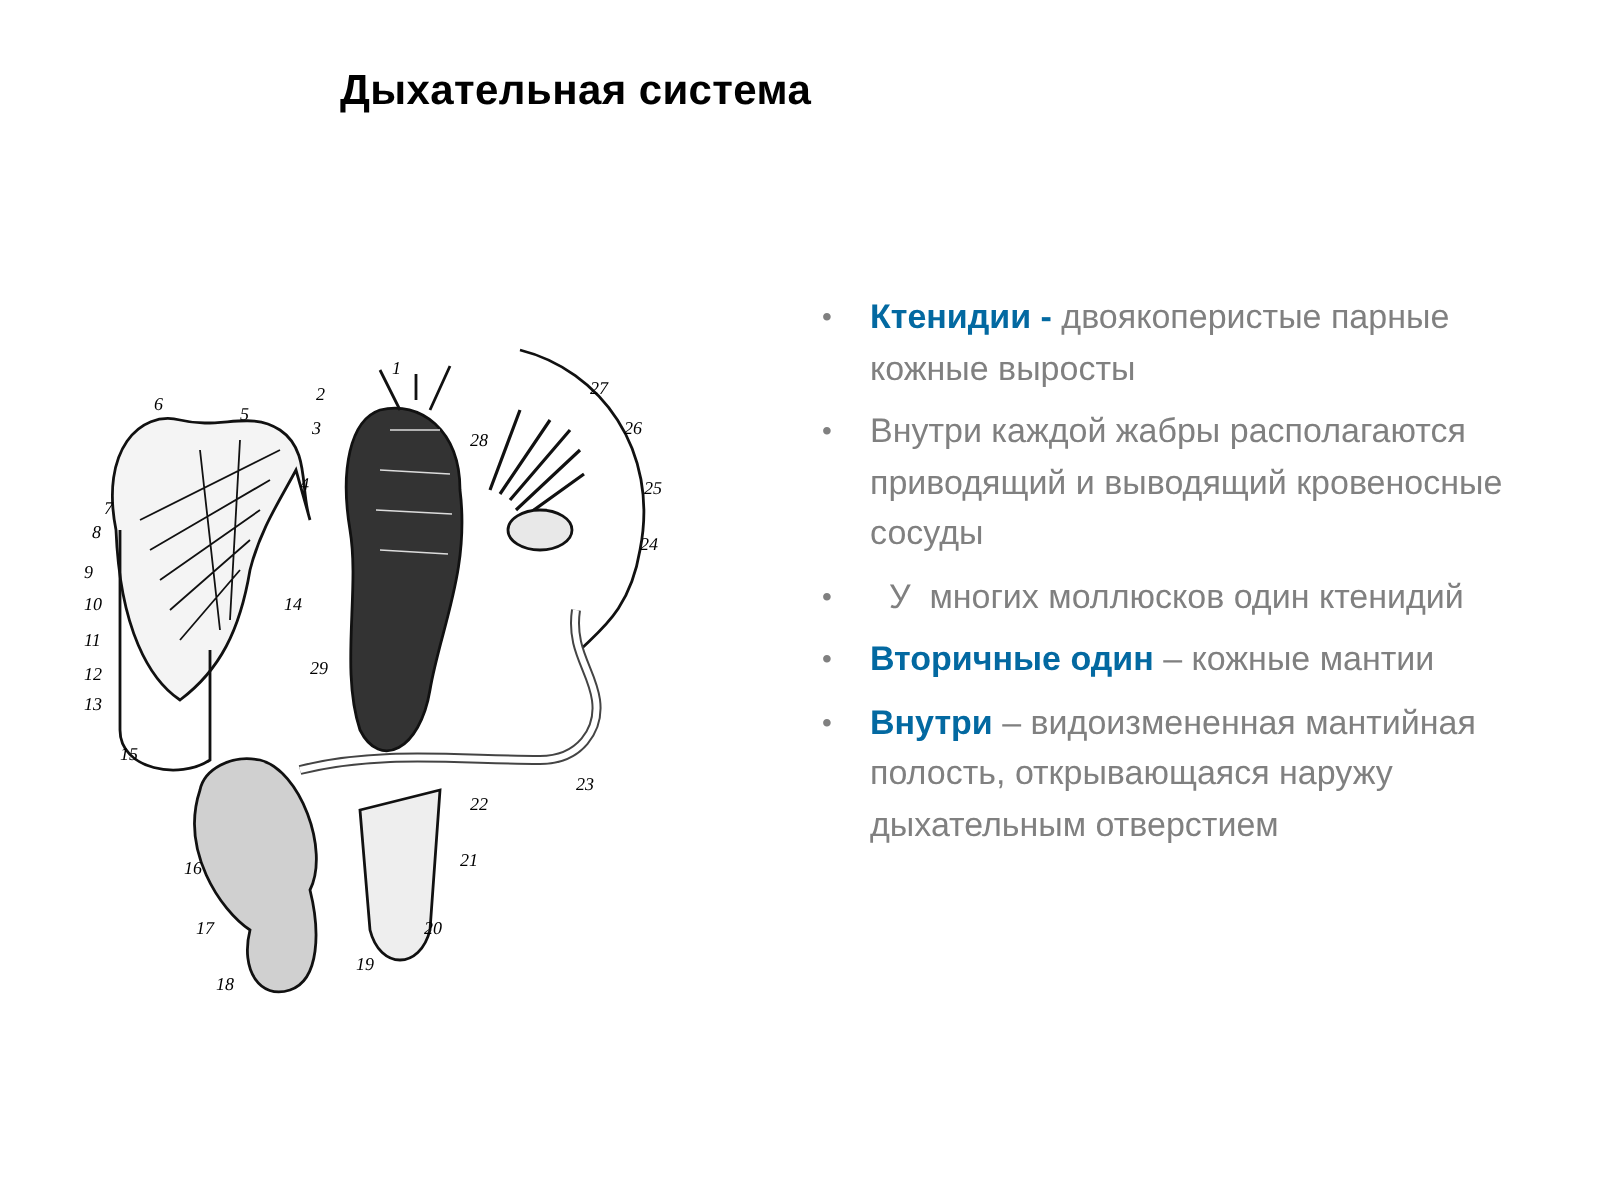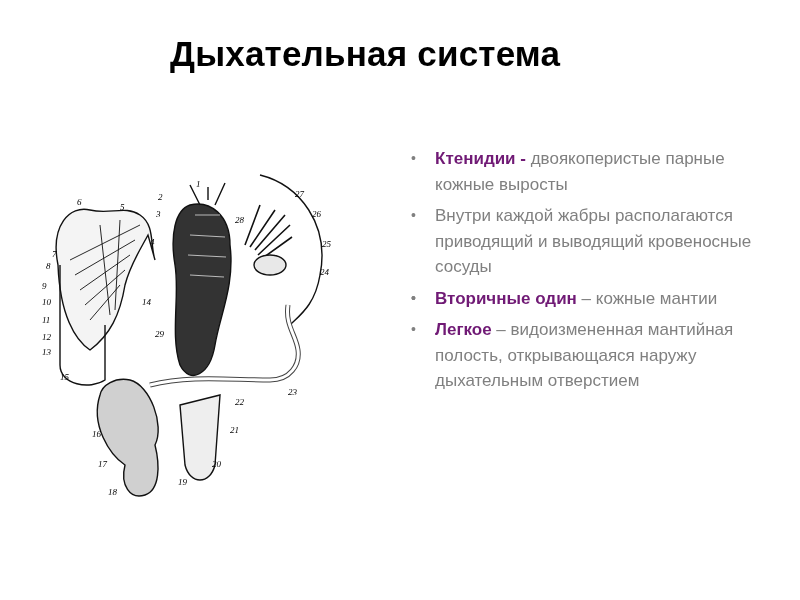--- a/index.html
+++ b/index.html
@@ -1,22 +1,22 @@
 <!DOCTYPE html>
 <html><head>
 <meta charset="utf-8">
 <style>
   html, body { margin:0; padding:0; }
   body { width:800px; height:600px; background:#ffffff; position:relative; overflow:hidden; font-family:"Liberation Sans", sans-serif; }
-  .title { position:absolute; left:170px; top:34px; font-size:35px; font-weight:bold; color:#000; letter-spacing:0.2px; }
+  .title { position:absolute; left:170px; top:34px; font-size:21px; font-weight:bold; color:#000; letter-spacing:0.2px; }
   .diagram { position:absolute; left:30px; top:165px; width:320px; height:360px; }
   .bullets { position:absolute; left:408px; top:146px; width:370px; margin:0; padding:0; list-style:none; color:#808080; font-size:17px; line-height:25.5px; }
   .bullets li { position:relative; padding-left:27px; margin-bottom:6px; }
   .bullets li .dot { position:absolute; left:3px; top:0; font-size:14px; }
-  .bullets b { font-weight:bold; color:#701a75; }
+  .bullets b { font-weight:bold; color:#0369a1; }
   .lbl { font-family:"Liberation Serif", serif; font-style:italic; font-size:9px; fill:#000; }
 </style>
 </head>
 <body>
 
 <div class="title">Дыхательная система</div>
 
 <div class="diagram">
   <svg width="320" height="360" viewBox="0 0 320 360" stroke="#111" fill="none" stroke-width="1.4">
 
@@ -69,16 +69,16 @@
       <text class="lbl" x="265" y="32">27</text>
         <text class="lbl" x="205" y="58">28</text>
       <text class="lbl" x="125" y="172">29</text>
     </g>
   </svg>
 </div>
 
 <ul class="bullets">
   <li><span class="dot">•</span><b>Ктенидии -</b><span> двоякоперистые парные кожные выросты</span></li>
   <li><span class="dot">•</span><span>Внутри каждой жабры располагаются приводящий и выводящий кровеносные сосуды</span></li>
-  <li><span class="dot">•</span></li>
+  <li><span class="dot">•</span><span style="white-space:pre-wrap">  У  многих моллюсков один ктенидий</span></li>
   <li><span class="dot">•</span><b>Вторичные один</b><span> – кожные мантии</span></li>
-  <li><span class="dot">•</span><b>Легкое</b><span> – видоизмененная мантийная полость, открывающаяся наружу дыхательным отверстием</span></li>
+  <li><span class="dot">•</span><b>Внутри</b><span> – видоизмененная мантийная полость, открывающаяся наружу дыхательным отверстием</span></li>
 </ul>
 
 </body></html>

